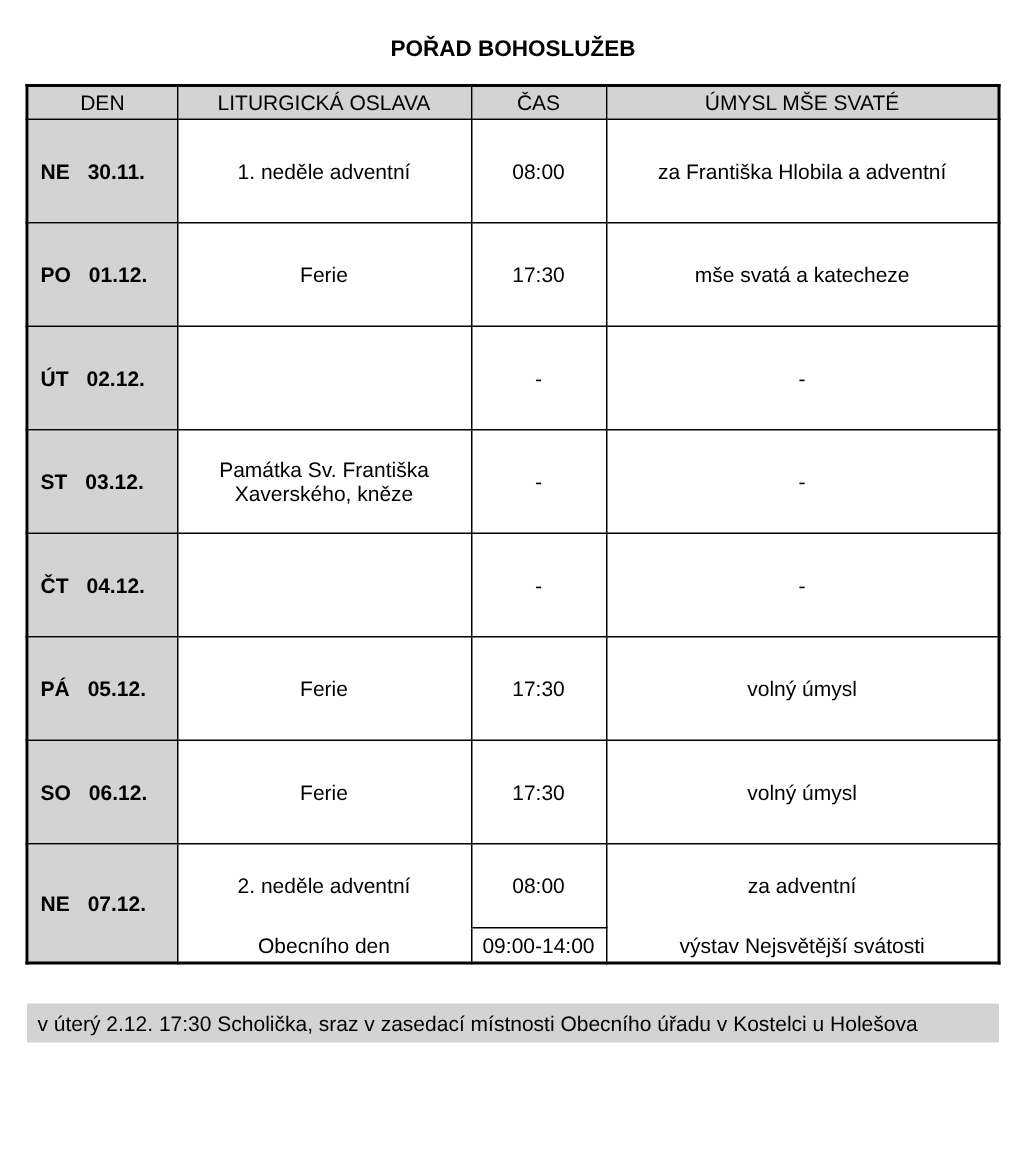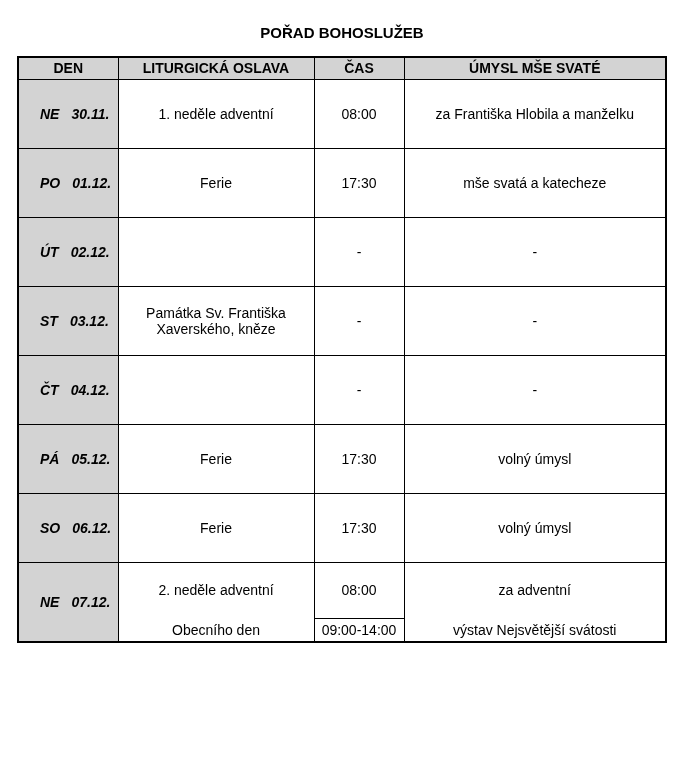--- a/index.html
+++ b/index.html
@@ -31,32 +31,31 @@
     font-size: 14px;
     text-align: center;
     vertical-align: middle;
     padding: 2px 5px;
     overflow: hidden;
   }
   thead th {
     background: #d3d3d3;
     height: 22px;
     font-size: 14px;
-    font-weight: bold;
+    font-weight: normal;
   }
   tbody tr { height: 69px; }
   tbody tr.has-sub { height: 56px; }
   tbody tr.subrow { height: 24px; }
 
   td.day-cell {
     background: #d3d3d3;
     font-weight: bold;
     text-align: left;
-    padding-left: 21px;
-    font-style: italic;
+    padding-left: 8px;
   }
   .day-abbr { display: inline-block; margin-right: 12px; }
 
   
   td.no-top { border-top: hidden; }
 
   .footer-note {
     width: 648px;
     margin: 26px auto 0 auto;
     background: #d3d3d3;
@@ -87,21 +86,21 @@
           <th>LITURGICKÁ OSLAVA</th>
           <th>ČAS</th>
           <th>ÚMYSL MŠE SVATÉ</th>
         </tr>
     </thead>
     <tbody id="table-body">
         <tr>
           <td class="day-cell"><span class="day-abbr">NE</span><span>30.11.</span></td>
           <td>1. neděle adventní</td>
           <td>08:00</td>
-          <td>za Františka Hlobila a manželku</td>
+          <td>za Františka Hlobila a adventní</td>
         </tr>
         <tr>
           <td class="day-cell"><span class="day-abbr">PO</span><span>01.12.</span></td>
           <td>Ferie</td>
           <td>17:30</td>
           <td>mše svatá a katecheze</td>
         </tr>
         <tr>
           <td class="day-cell"><span class="day-abbr">ÚT</span><span>02.12.</span></td>
           <td></td>
@@ -139,14 +138,15 @@
           <td>za adventní</td>
         </tr>
         <tr class="subrow">
           <td class="no-top">Obecního den</td>
           <td>09:00-14:00</td>
           <td class="no-top">výstav Nejsvětější svátosti</td>
         </tr>
       </tbody>
   </table>
 
+  <div class="footer-note">v úterý 2.12. 17:30 Scholička, sraz v zasedací místnosti Obecního úřadu v Kostelci u Holešova</div>
 
 </div>
 
 </body></html>

